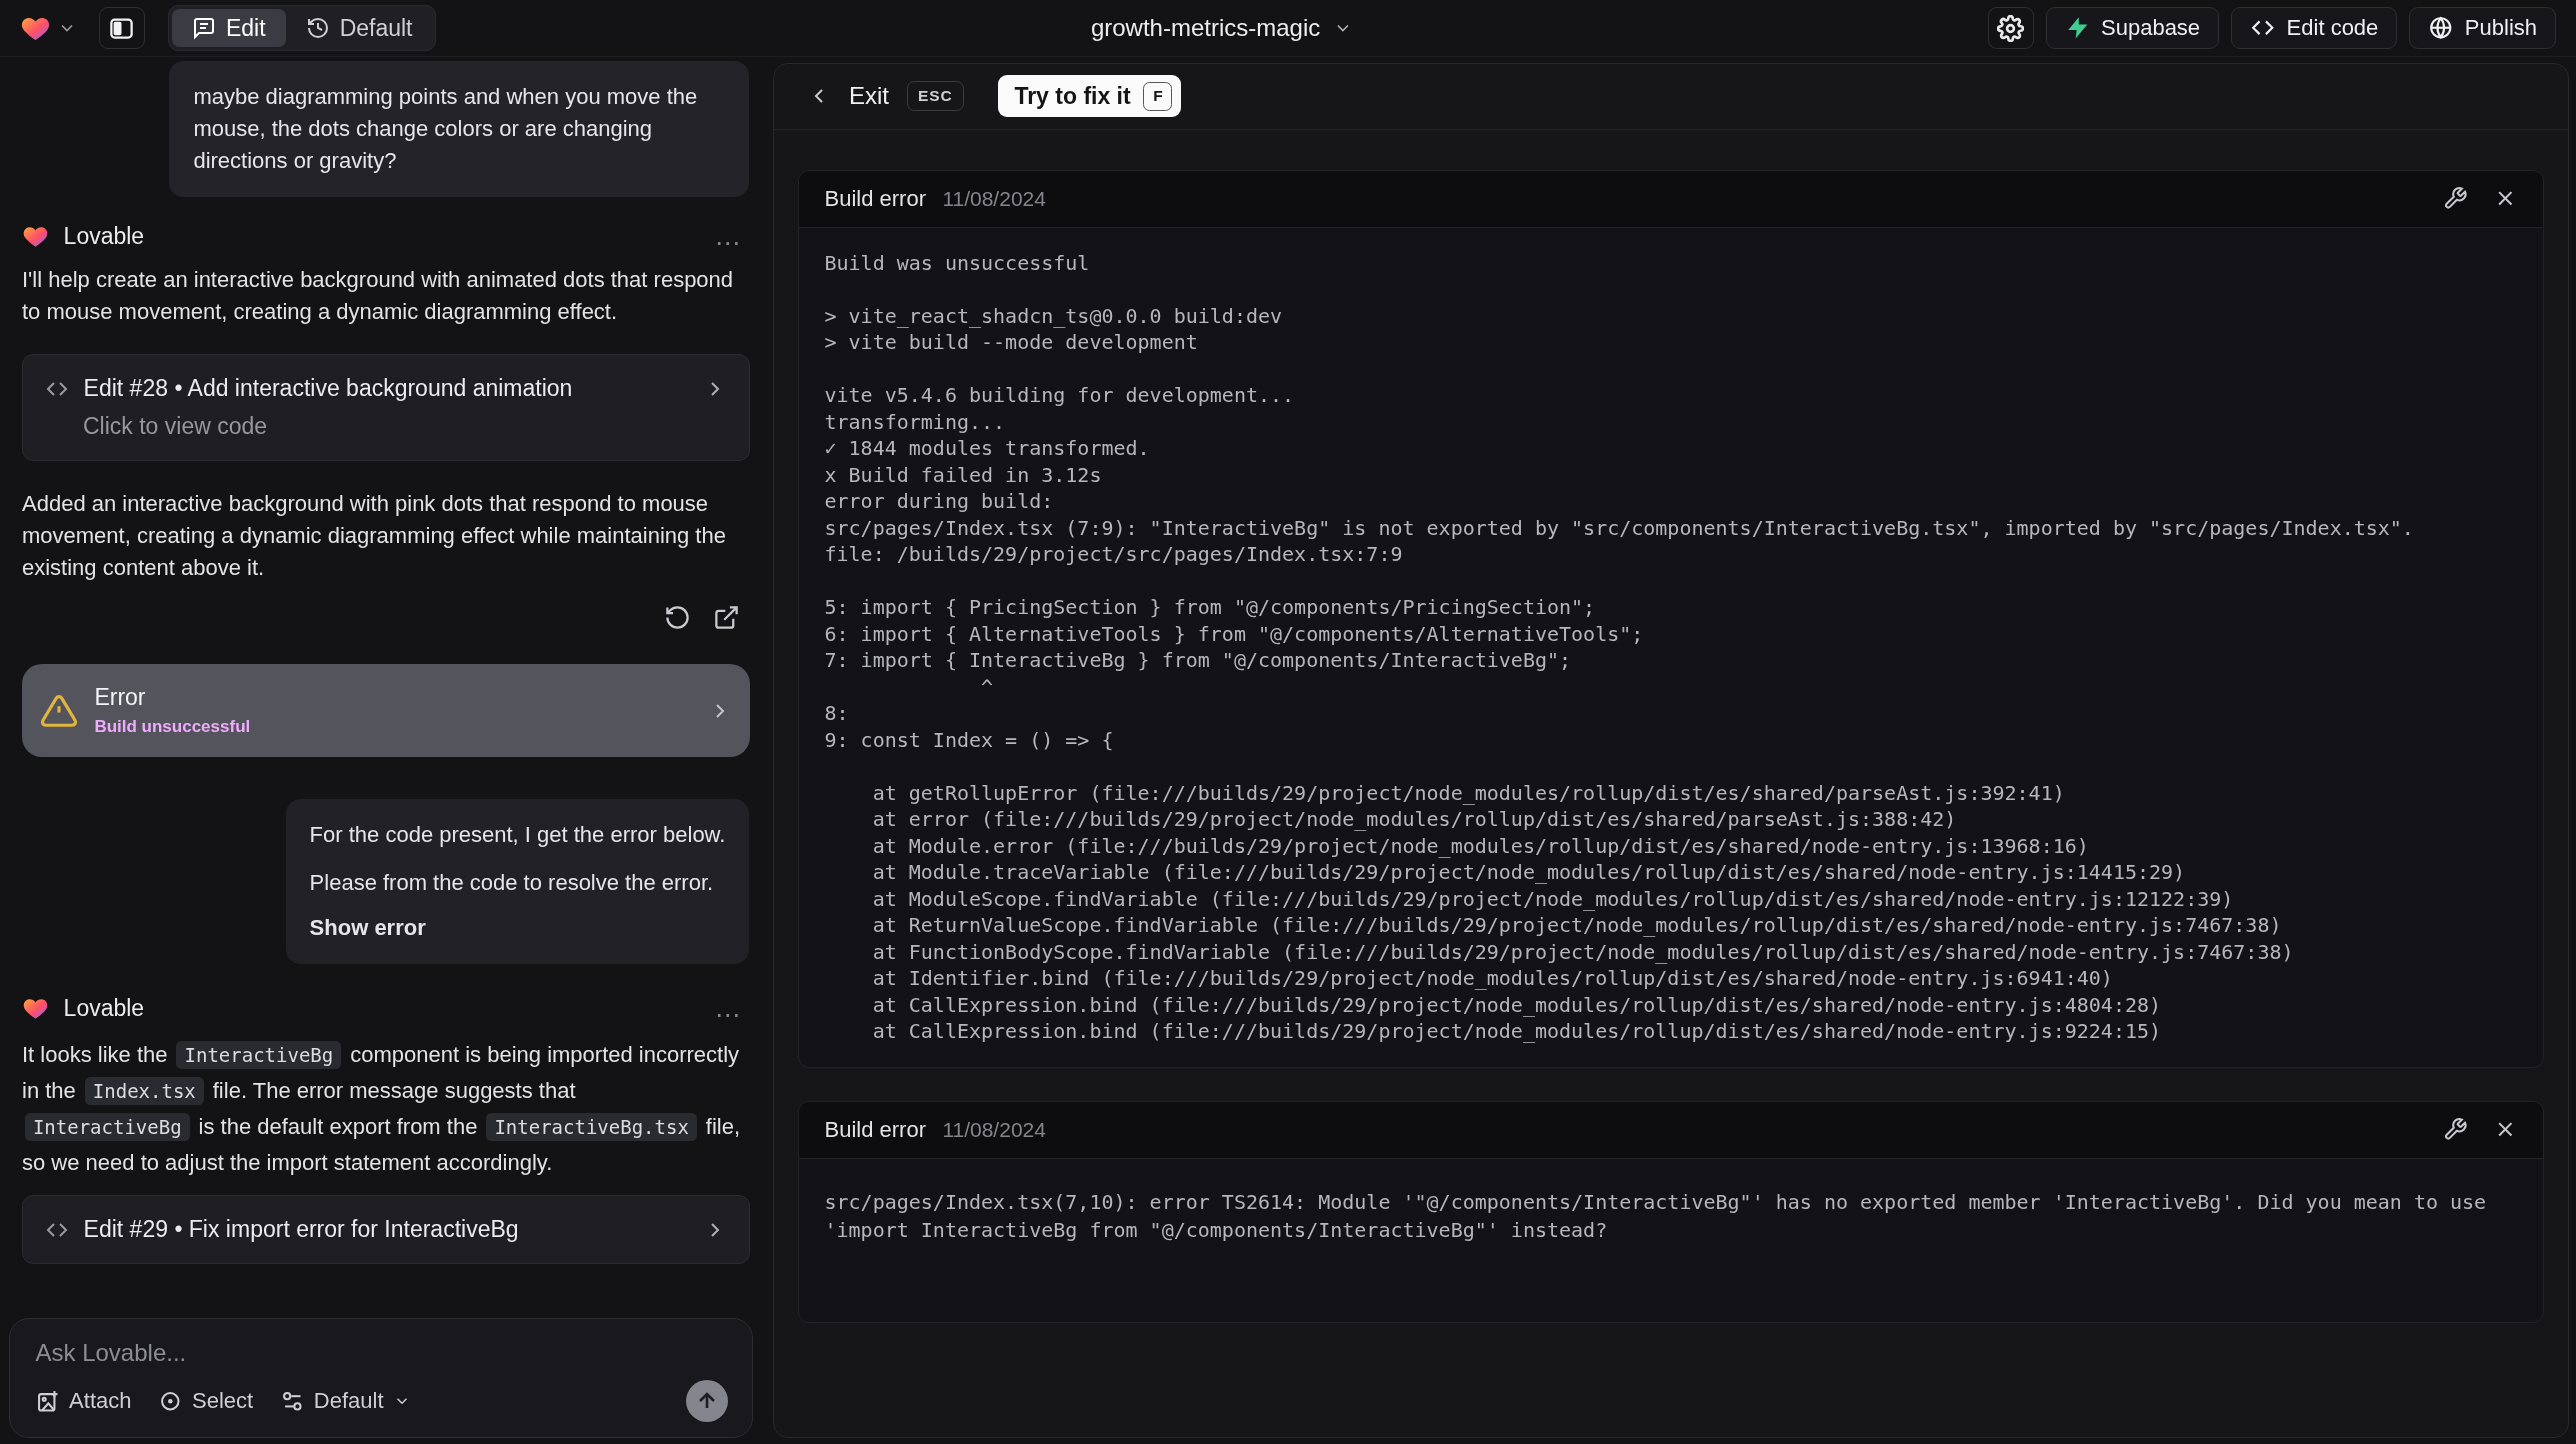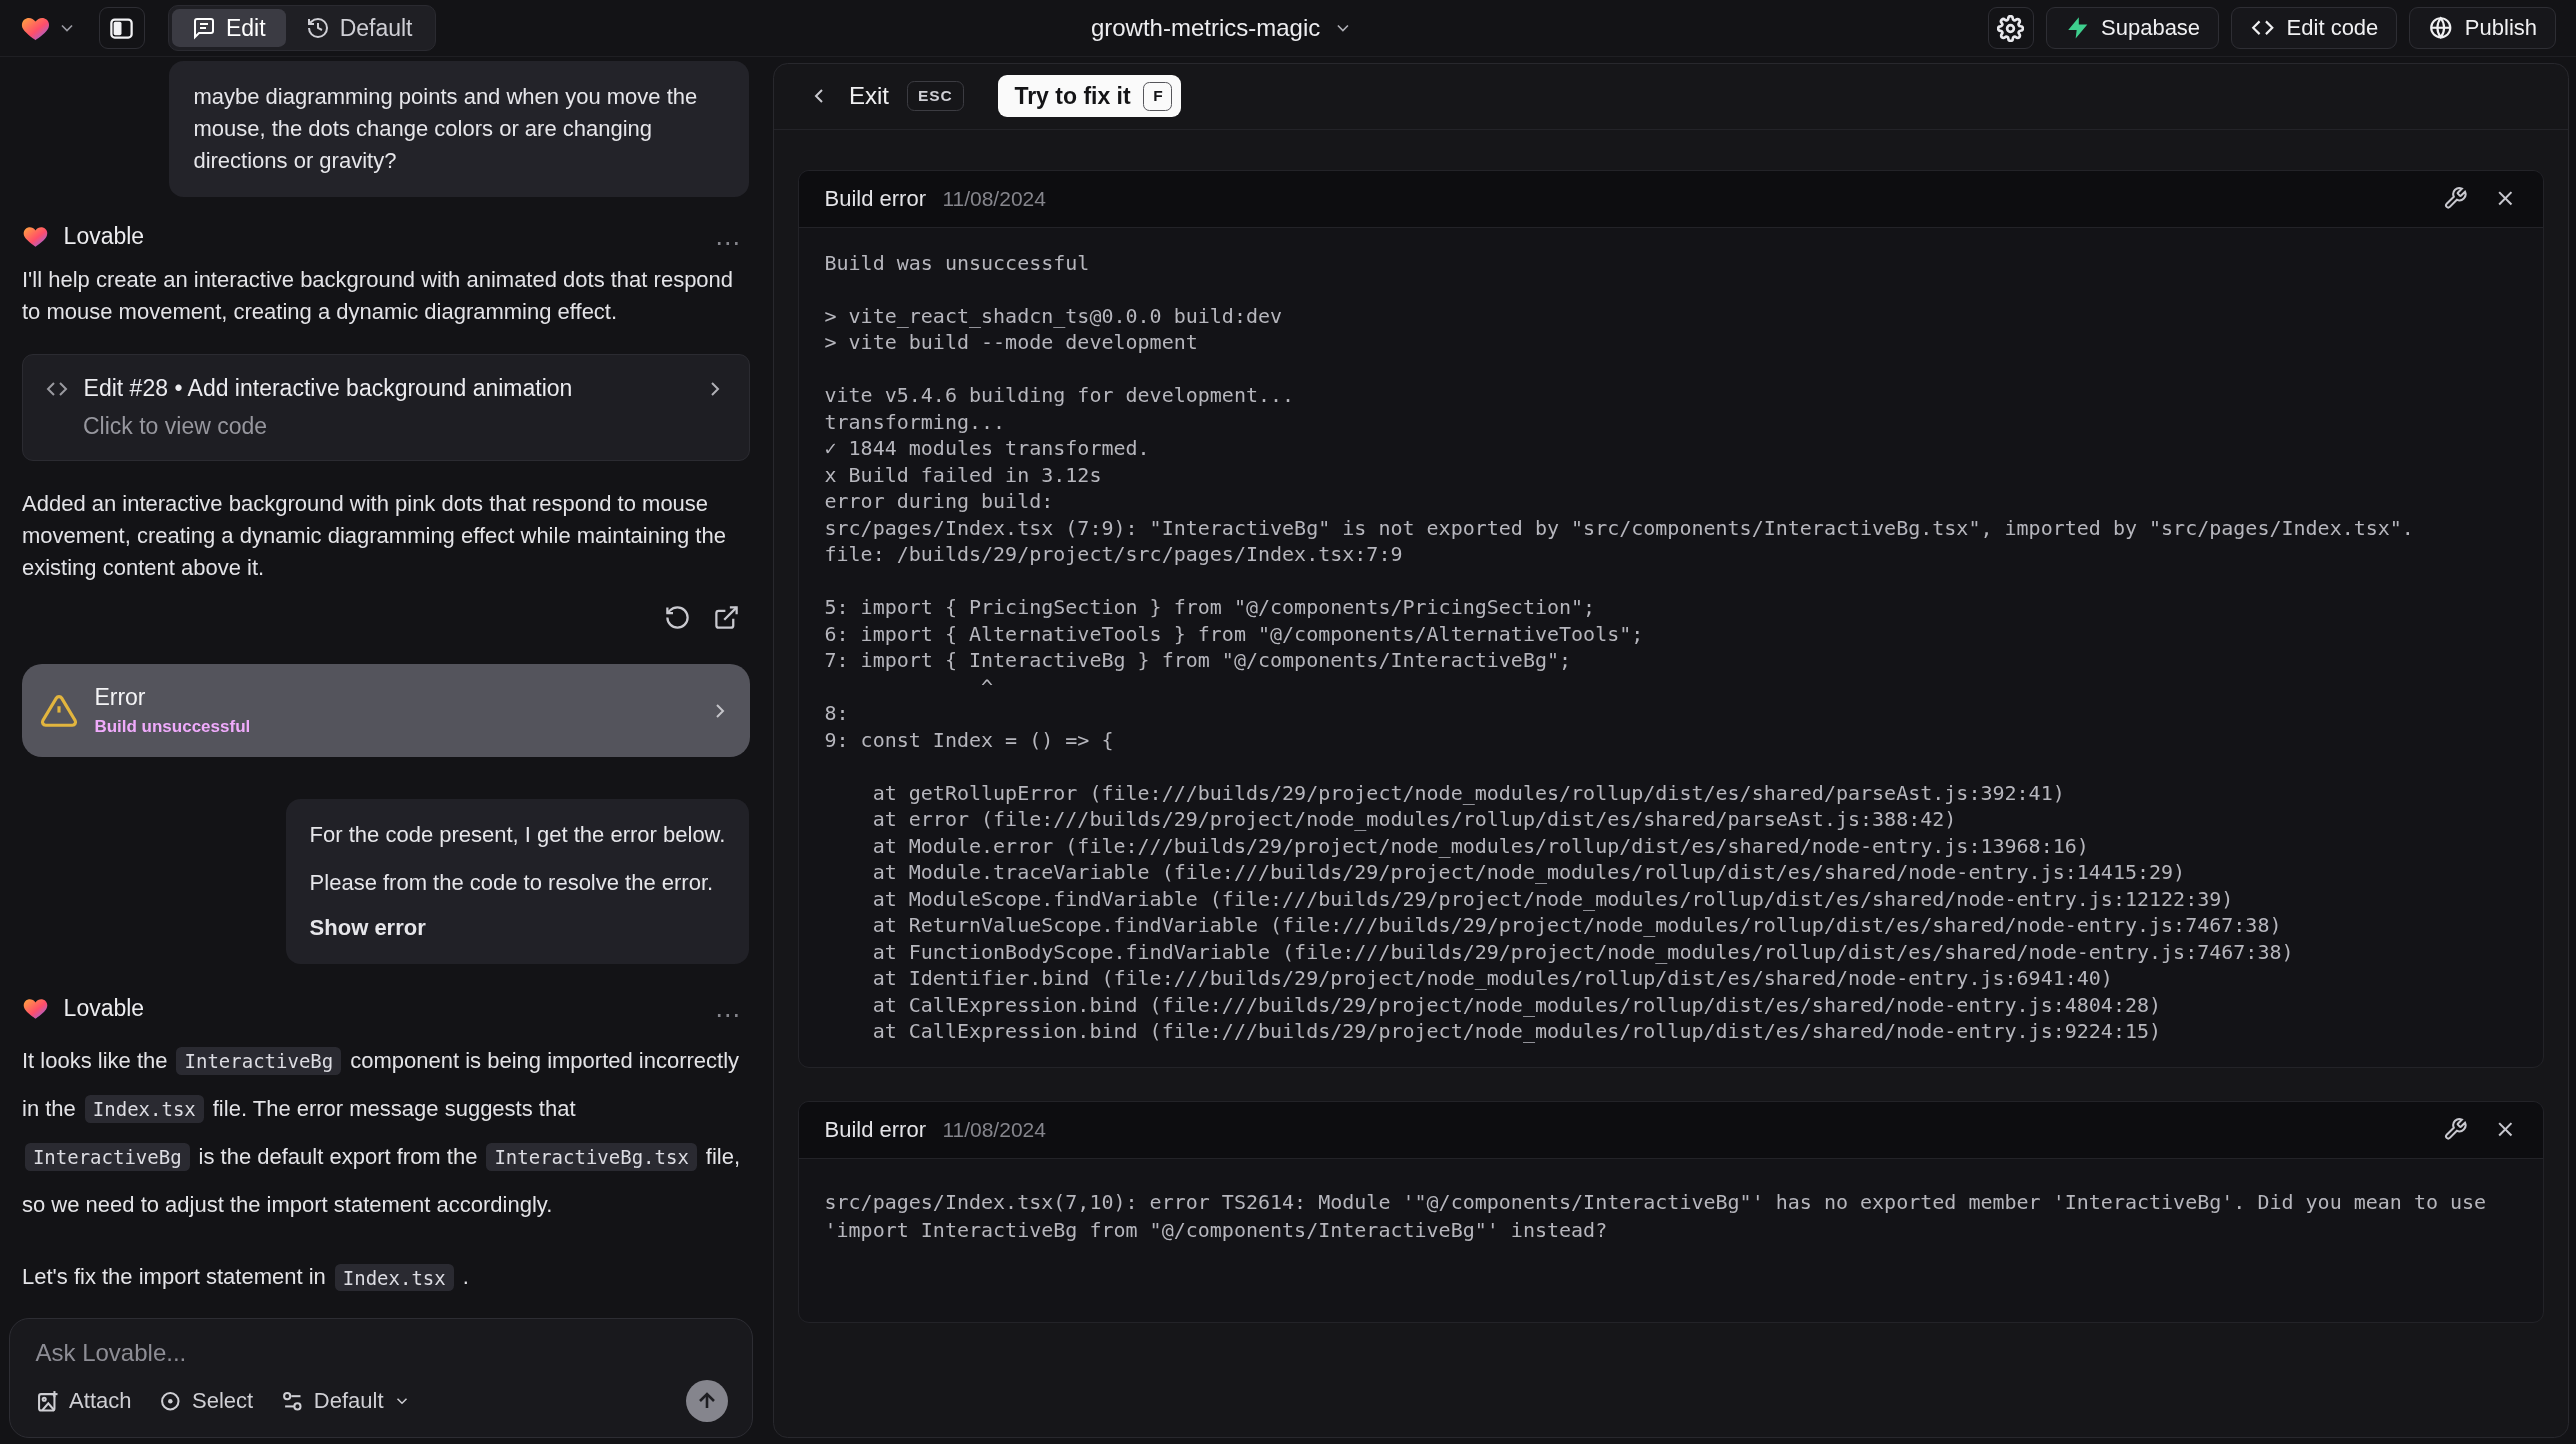--- a/index.html
+++ b/index.html
@@ -60,21 +60,21 @@
   }
   .bubble-1 { max-width:580px; }
   .bubble-2 { max-width:602px; margin-top:42px; }
   .bubble-2 { background:#212127; }
   .bubble .gap { height:16.4px; }
   .show-error { font-weight:bold; margin-top:12.8px; }
   .msg-head { display:flex; align-items:center; gap:14.6px; margin-top:24px; }
   .msg-head .name { font-size:23px; color:#ededf0; }
   .msg-head .more { margin-left:auto; color:#85858c; font-size:27px; letter-spacing:2.7px; margin-right:5.5px; }
   .para { margin-top:12.8px; line-height:32px; color:#e3e3e7; max-width:728px; }
-  .para.rich { line-height:47px; }
+  .para.rich { line-height:36px; }
   .code-chip {
     font-family:"DejaVu Sans Mono", monospace; font-size:19px;
     background:#2a2a31; border-radius:5.5px; padding:2.7px 8.2px; color:#dcdce2;
     margin:0 2.7px;
   }
   .edit-card {
     margin-top:26px; background:#1e1e23; border:0.9px solid #2b2b31;
     border-radius:11px; padding:20px 22px; width:728px;
   }
   .edit-row { display:flex; align-items:center; gap:14.6px; }
@@ -313,21 +313,20 @@
 
         <div class="msg-head" style="margin-top:29px">
           <svg width="27" height="27" viewBox="0 0 30 30">
               <use href="#heart"></use>
             </svg>
           <span class="name">Lovable</span>
           <span class="more">…</span>
         </div>
 
         <div class="para rich"><span>It looks like the </span><span class="code-chip">InteractiveBg</span><span> component is being imported incorrectly in the </span><span class="code-chip">Index.tsx</span><span> file. The error message suggests that </span><span class="code-chip">InteractiveBg</span><span> is the default export from the </span><span class="code-chip">InteractiveBg.tsx</span><span> file, so we need to adjust the import statement accordingly.</span></div>
-        <div class="para rich" style="margin-top:25.5px"><span>Let's fix the import statement in </span><span class="code-chip">Index.tsx</span><span> .</span></div>
 
         <div class="edit-card" style="margin-top:14.6px">
           <div class="edit-row">
             <svg width="24" height="24" viewBox="0 0 24 24" fill="none" stroke="#9a9aa0" stroke-width="2">
               <polyline points="9 6 3 12 9 18"></polyline>
                 <polyline points="15 6 21 12 15 18"></polyline>
             </svg>
             <span class="edit-title">Edit #29 • Fix import error for InteractiveBg</span>
             <svg class="edit-chevron" width="24" height="24" viewBox="0 0 24 24" fill="none" stroke="#b0b0b6" stroke-width="2">
                 <polyline points="9 6 15 12 9 18"></polyline>

